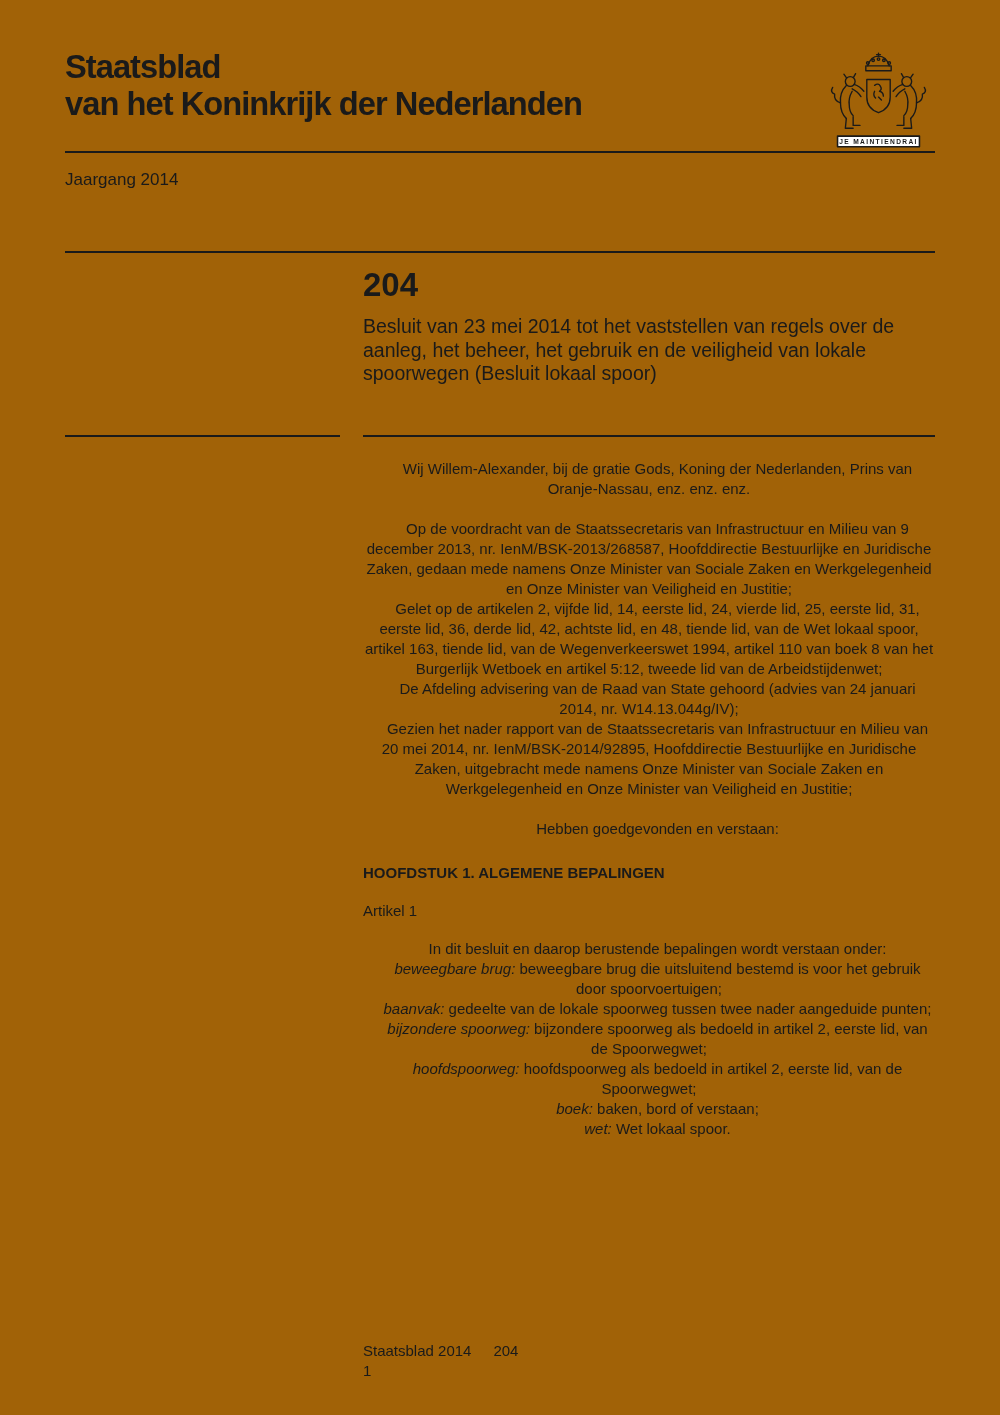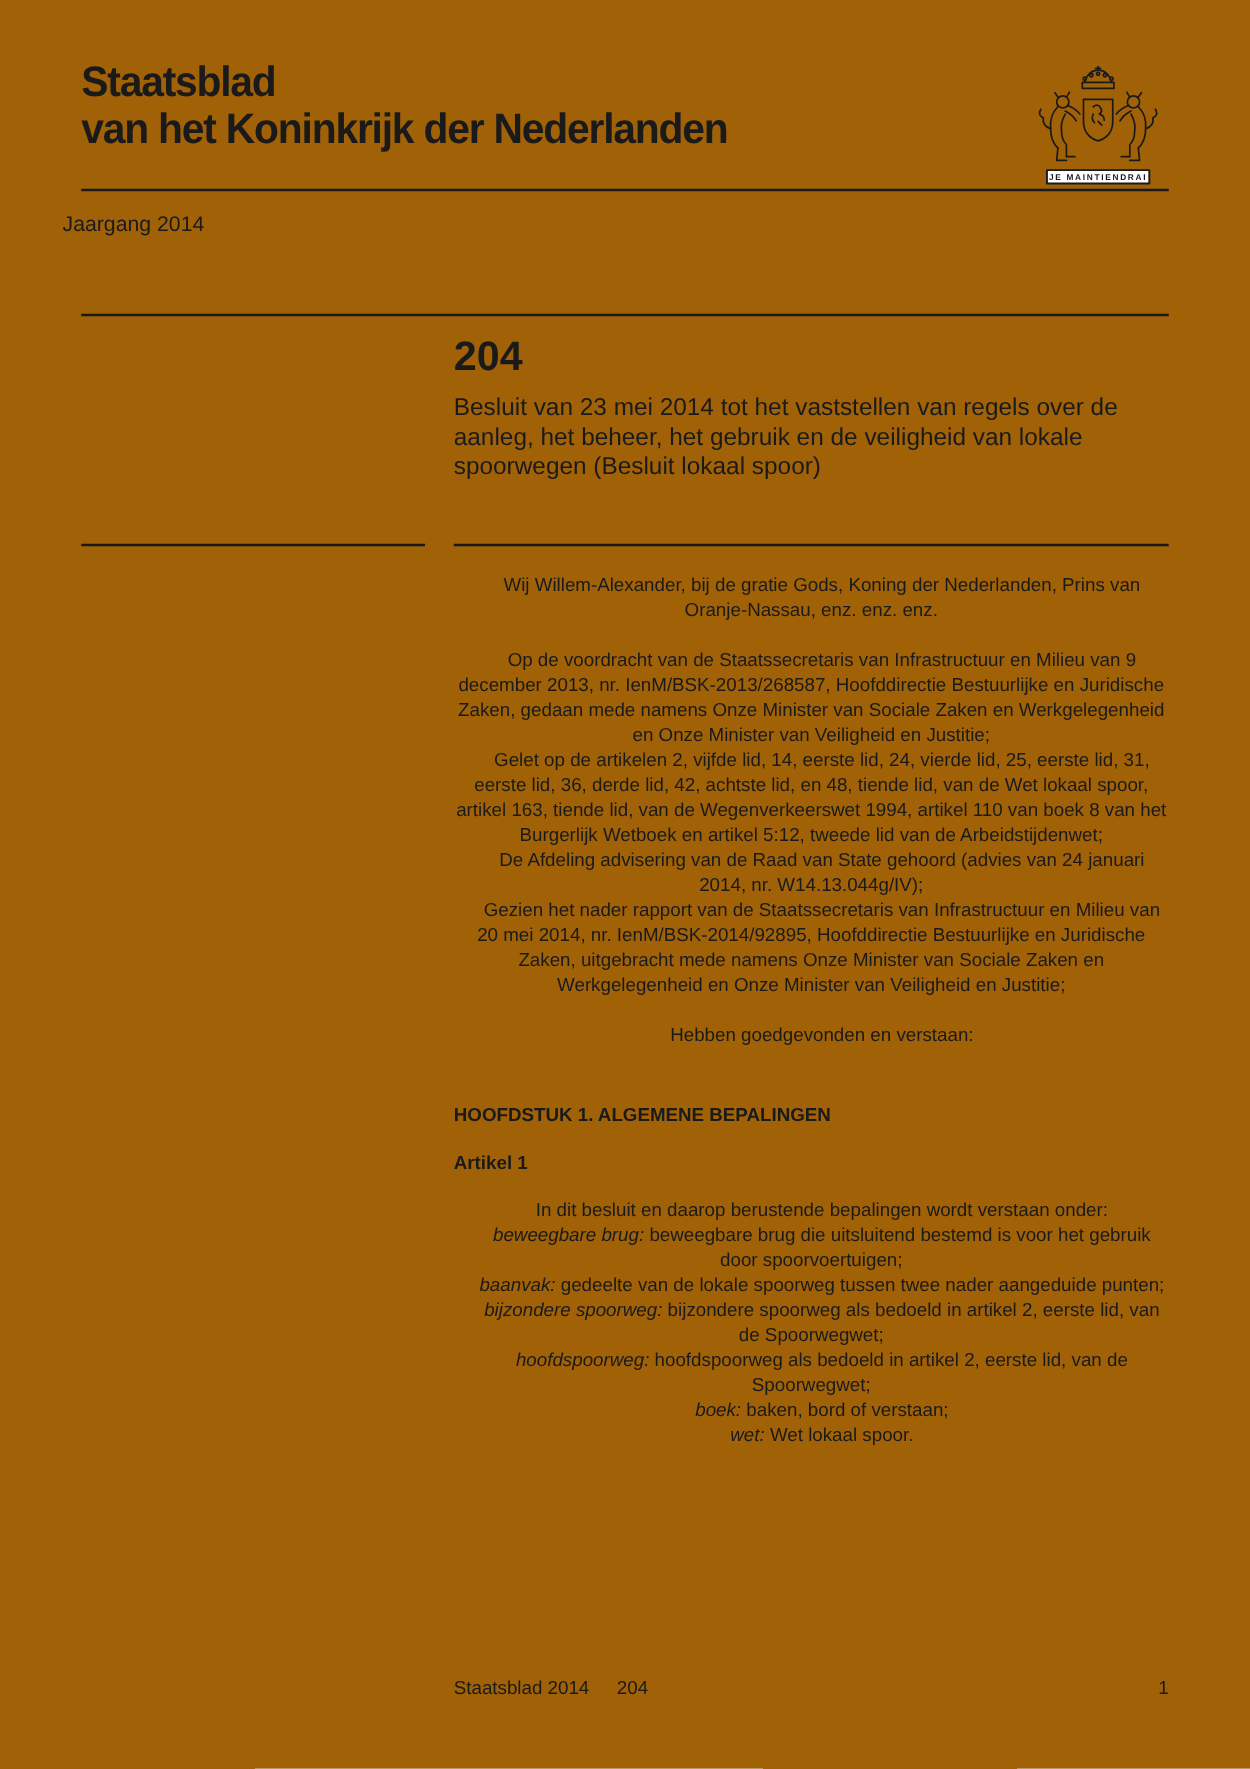--- a/index.html
+++ b/index.html
@@ -39,21 +39,21 @@
     height: 2px;
     background: #1a1a1a;
   }
   .rule-1 { left: 65px; width: 870px; top: 151px; }
   .rule-2 { left: 65px; width: 870px; top: 251px; }
   .rule-3a { left: 65px; width: 275px; top: 435px; height: 1.5px; }
   .rule-3b { left: 363px; width: 572px; top: 435px; height: 1.5px; }
 
   .jaargang {
     position: absolute;
-    left: 50px; top: 170px;
+    left: 65px; top: 170px;
     font-size: 17px;
   }
 
   
   .pub-number {
     position: absolute;
     left: 363px; top: 266px;
     font-size: 33px;
     font-weight: bold;
   }
@@ -74,42 +74,43 @@
     font-size: 15px;
     line-height: 20px;
   }
   .body-p {
     margin: 0;
     text-indent: 17px;
     text-align: center;
   }
   .sp-before { margin-top: 20px; }
   .section-heading {
-    margin: 44px 0 0 0;
+    margin: 24px 0 0 0;
     font-size: 15px;
     font-weight: bold;
     line-height: 20px;
   }
   .article-heading {
     margin: 18px 0 0 0;
     font-size: 15px;
-    font-weight: bold;
+    font-weight: normal;
     line-height: 20px;
   }
   .intro-p { margin-top: 18px; }
   .def-term { font-style: italic; }
 
   
   .footer {
     position: absolute;
     left: 363px; right: 65px; top: 1341px;
     display: flex;
     justify-content: space-between;
     font-size: 15px;
     line-height: 20px;
+    flex-direction: column;
   }
   .footer-left { display: flex; }
   .footer-number { margin-left: 22px; }
 </style>
 </head>
 <body>
 
 <div class="page">
 
   <div class="masthead-title">

